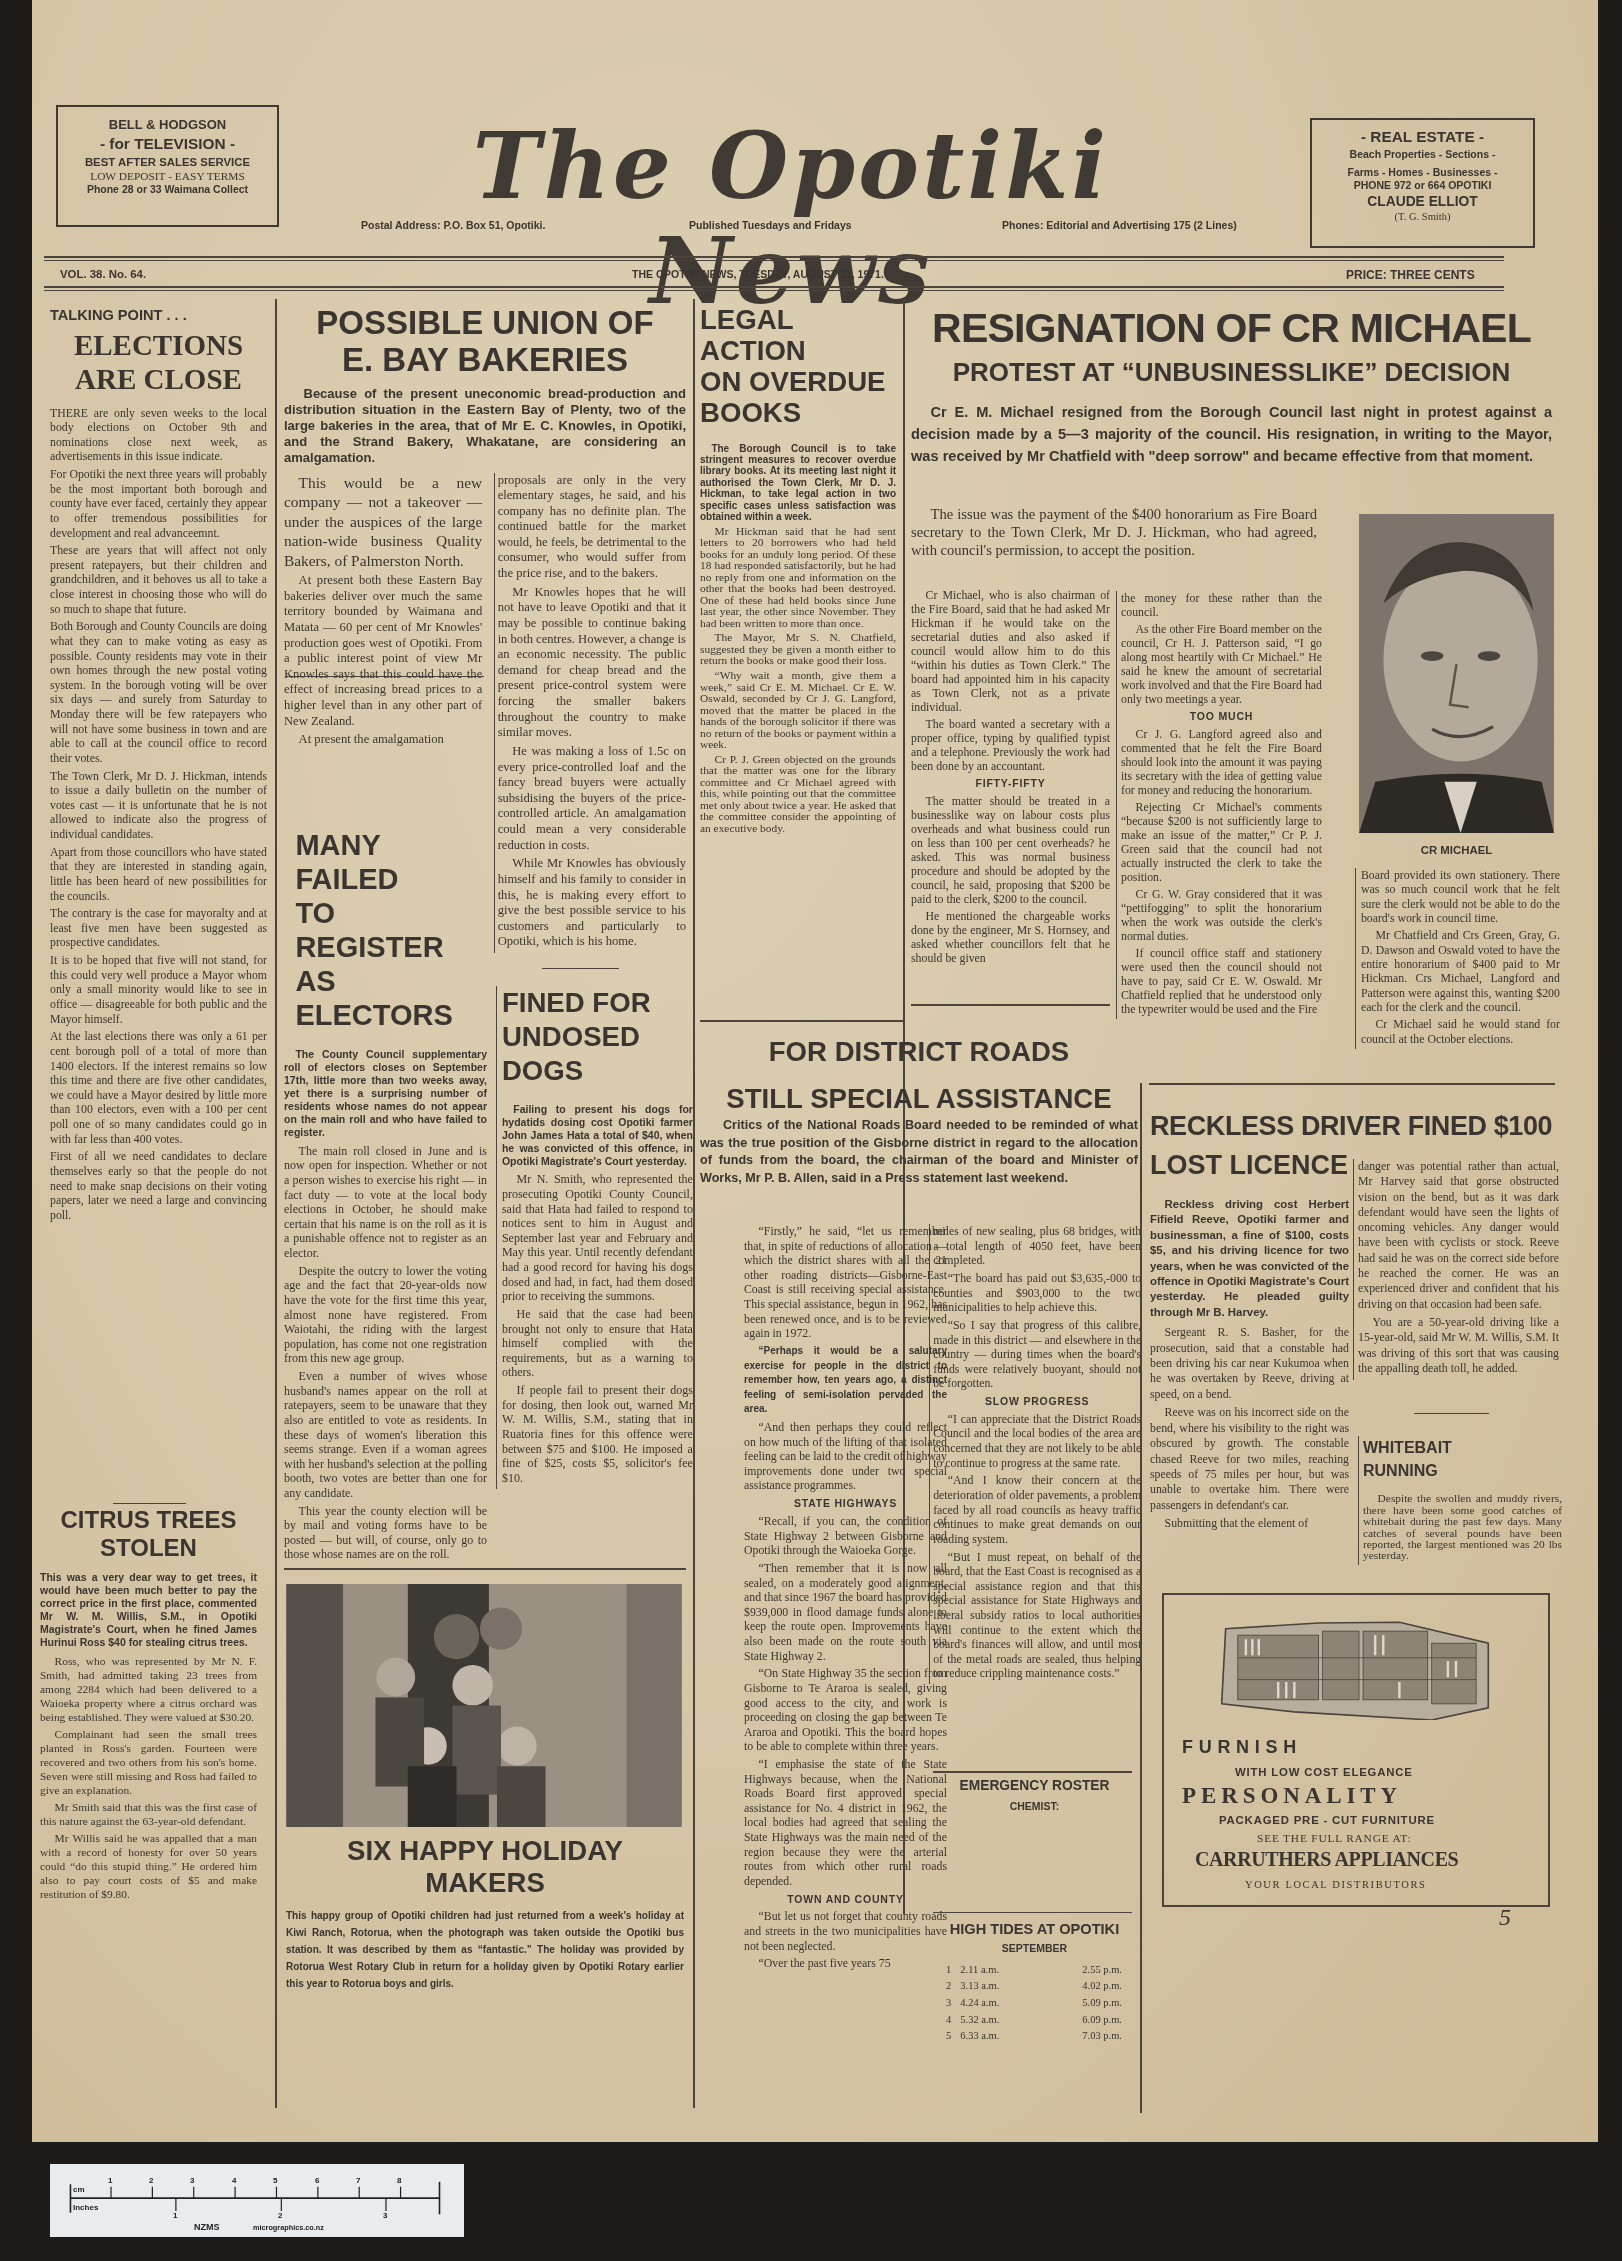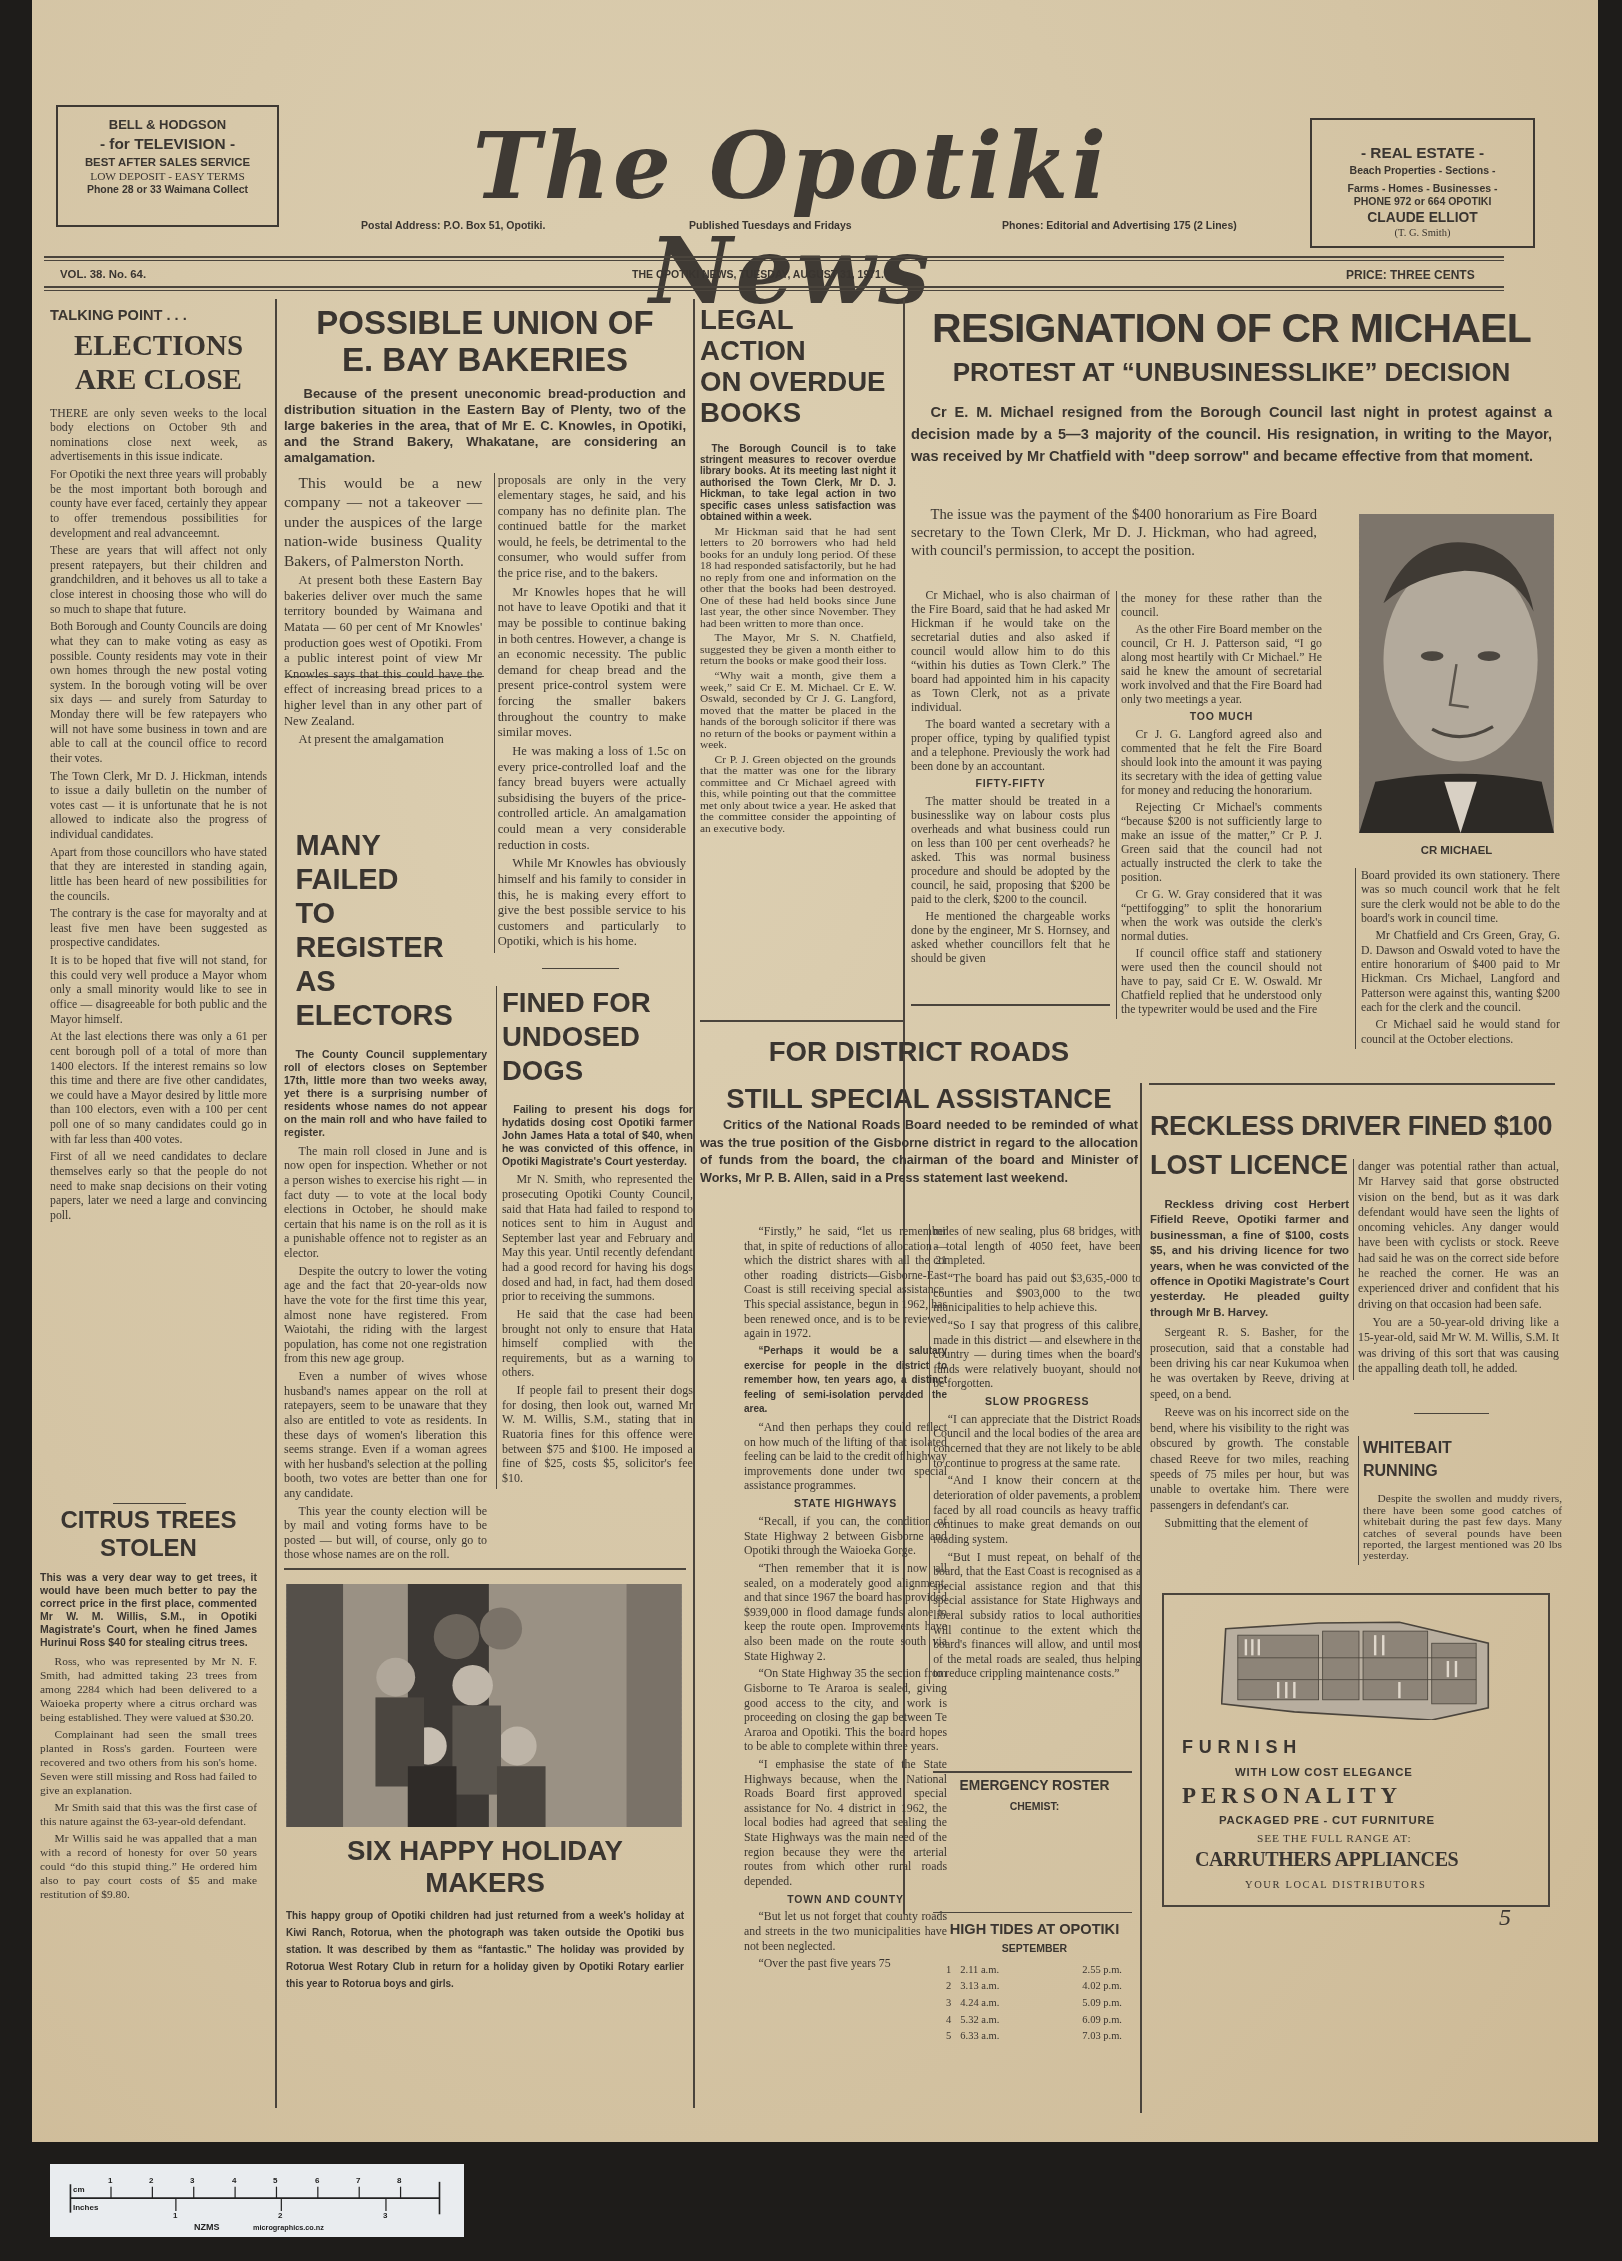--- a/index.html
+++ b/index.html
@@ -31,21 +31,21 @@
     <div style="font-family:'Liberation Serif',serif;font-weight:normal;font-size:11.4px;margin-top:1.6px;">LOW DEPOSIT - EASY TERMS</div>
     <div style="font-size:10.5px;margin-top:1.6px;">Phone 28 or 33 Waimana Collect</div>
   </div>
 
   <div class="abs gothic" style="left:329px;top:114px;width:860px;text-align:center;font-size:91px;line-height:105px;">The Opotiki News</div>
 
   <div class="abs sans" style="left:329px;top:219px;font-size:10.5px;font-weight:bold;">Postal Address: P.O. Box 51, Opotiki.</div>
   <div class="abs sans" style="left:657px;top:219px;font-size:10.5px;font-weight:bold;">Published Tuesdays and Fridays</div>
   <div class="abs sans" style="left:970px;top:219px;font-size:10.5px;font-weight:bold;">Phones: Editorial and Advertising 175 (2 Lines)</div>
 
-  <div class="boxad" style="left:1278px;top:118px;width:225px;height:130px;padding-top:24px;box-sizing:border-box;">
+  <div class="boxad" style="left:1278px;top:118px;width:225px;height:130px;padding-top:8px;box-sizing:border-box;">
     <div style="font-size:15.4px;">- REAL ESTATE -</div>
     <div style="font-size:10.5px;margin-top:1.6px;">Beach Properties - Sections -</div>
     <div style="font-size:10.5px;margin-top:6px;">Farms - Homes - Businesses -</div>
     <div style="font-size:10.5px;margin-top:1.6px;">PHONE 972 or 664 OPOTIKI</div>
     <div style="font-size:13.8px;margin-top:3.2px;">CLAUDE ELLIOT</div>
     <div style="font-family:'Liberation Serif',serif;font-weight:normal;font-size:10.5px;margin-top:1.6px;">(T. G. Smith)</div>
   </div>
 
   <div class="hline" style="left:12px;top:256px;width:1460px;"></div>
   <div class="hline thin" style="left:12px;top:260px;width:1460px;"></div>

